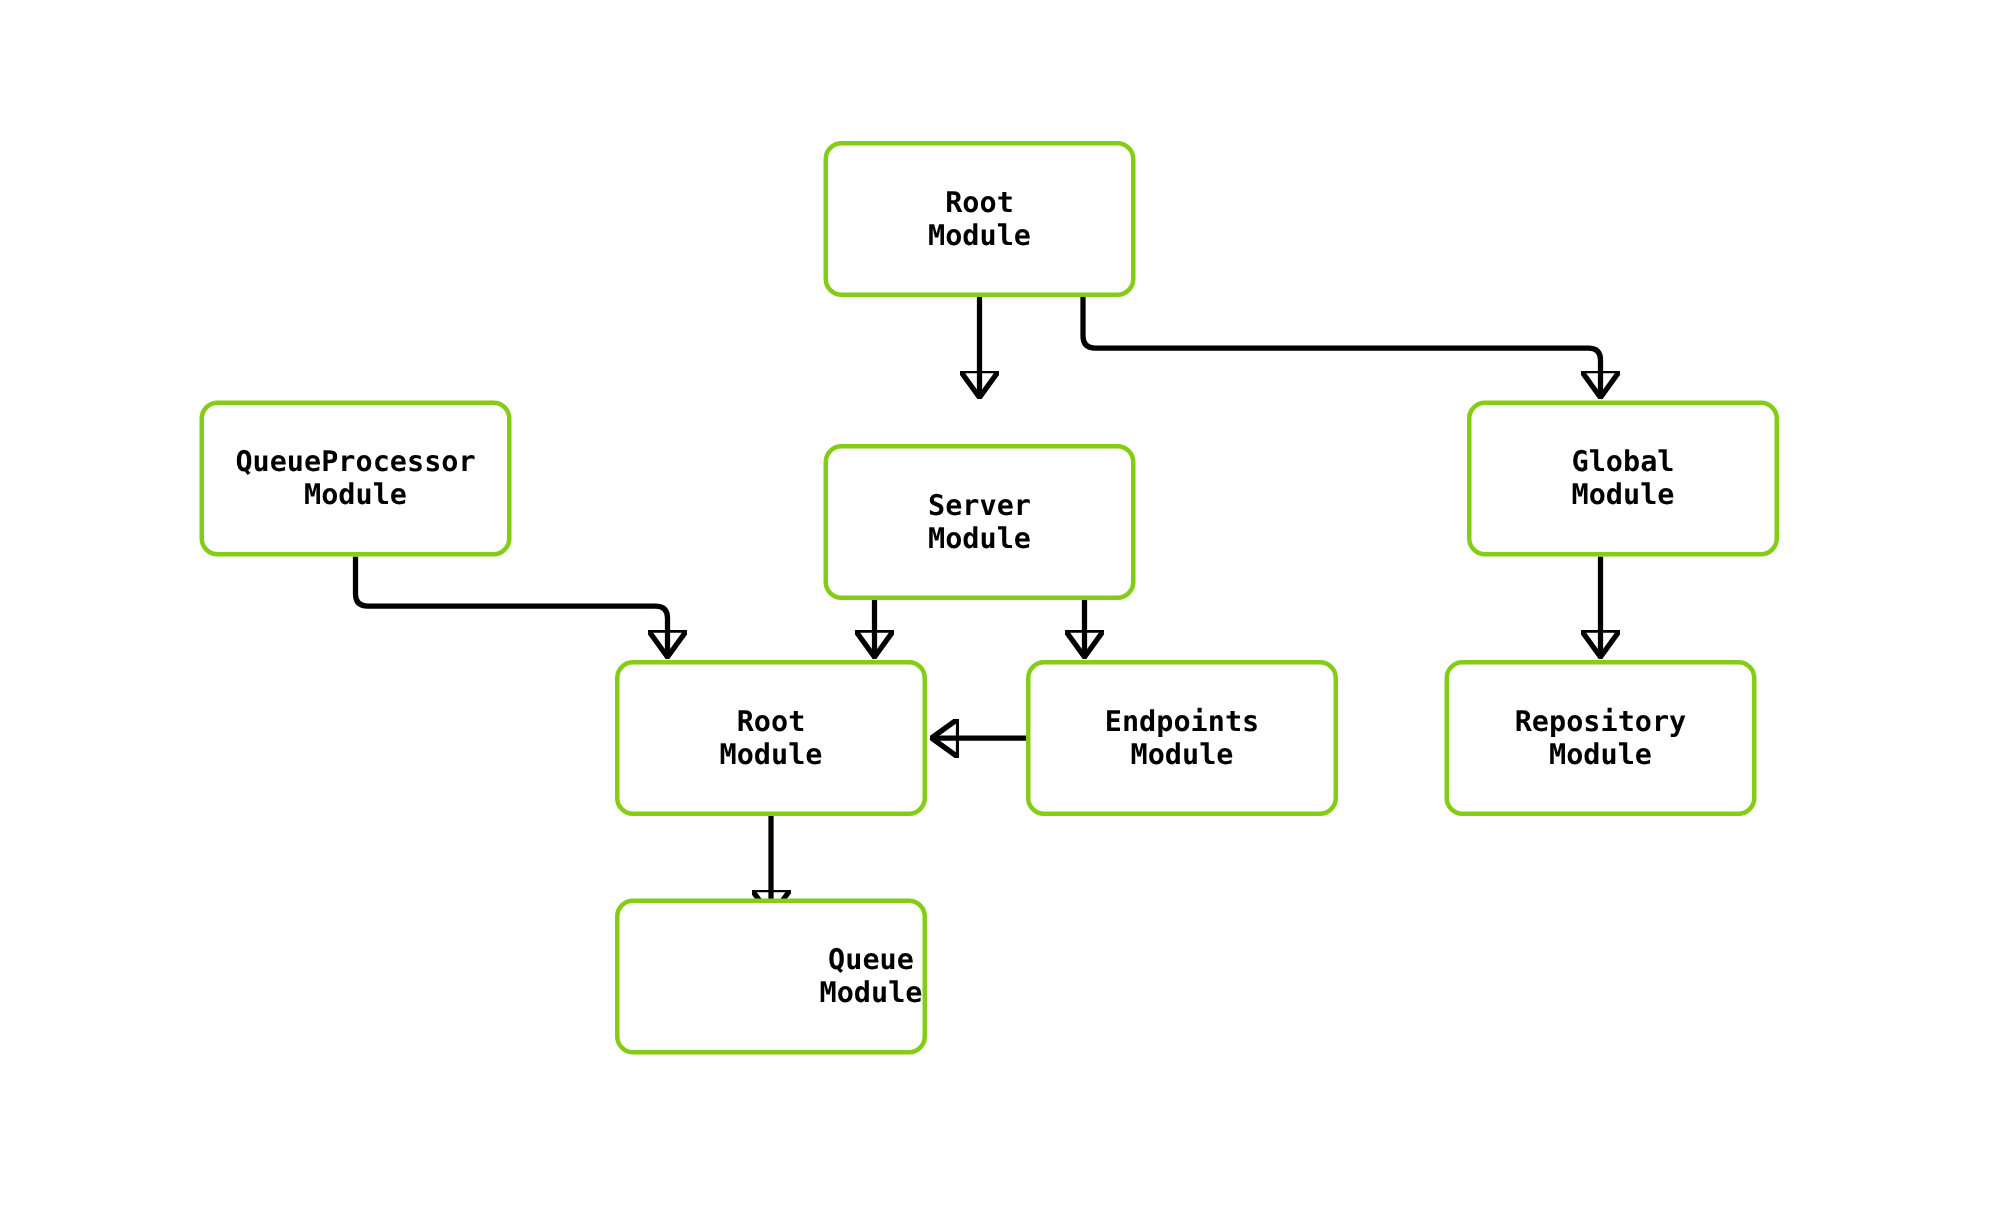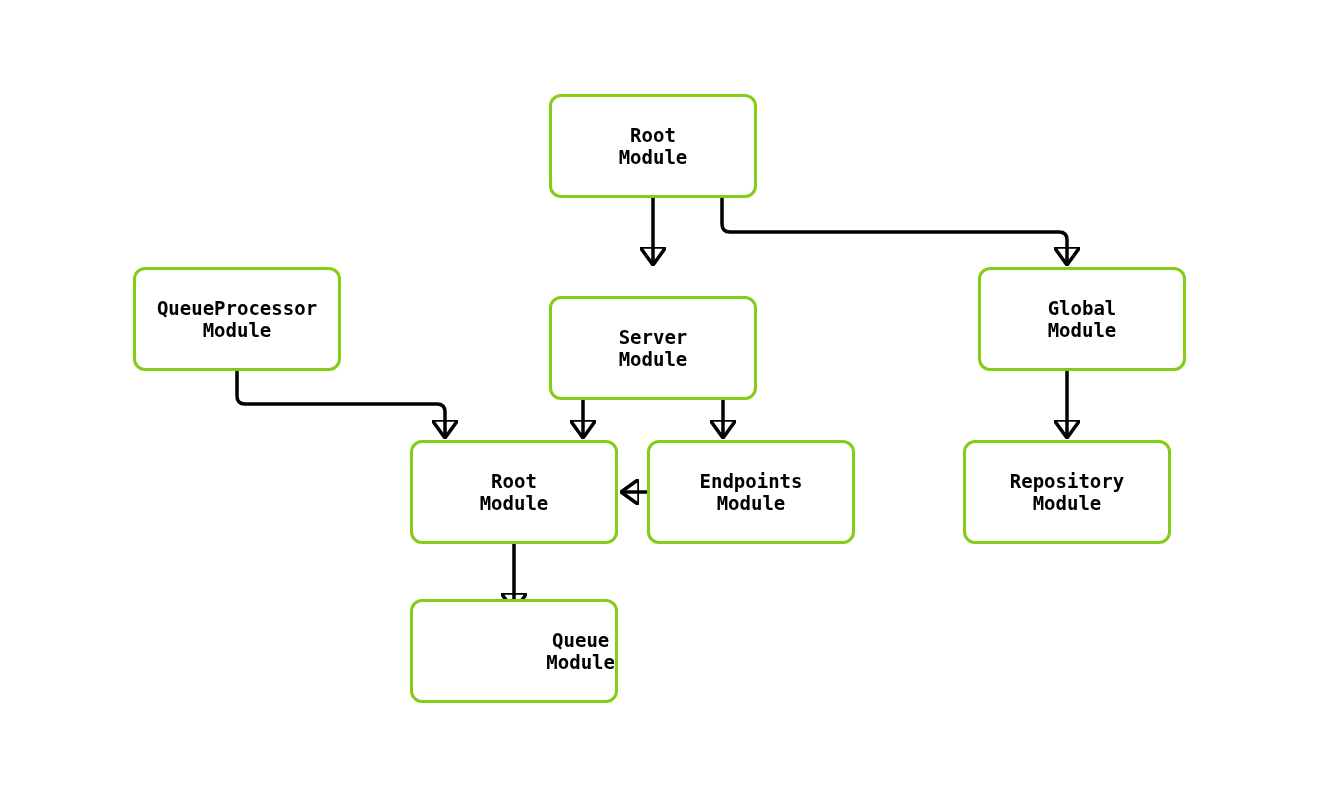--- a/index.html
+++ b/index.html
@@ -86,21 +86,21 @@
   <div class="node" style="left:963px; top:267px;margin-left:15px;">
     <span class="node-label">Global
 Module</span>
   </div>
 
   <div class="node" style="left:410px; top:440px;">
     <span class="node-label">Root
 Module</span>
   </div>
 
-  <div class="node" style="left:647px; top:440px;">
+  <div class="node" style="left:684px; top:440px;">
     <span class="node-label">Endpoints
 Module</span>
   </div>
 
   <div class="node" style="left:963px; top:440px;">
     <span class="node-label">Repository
 Module</span>
   </div>
 
   <div class="node" style="left:410px; top:599px;justify-content:flex-end;">

